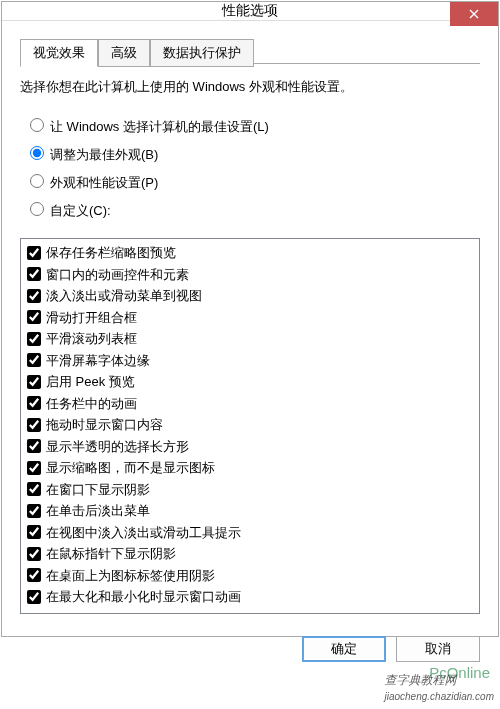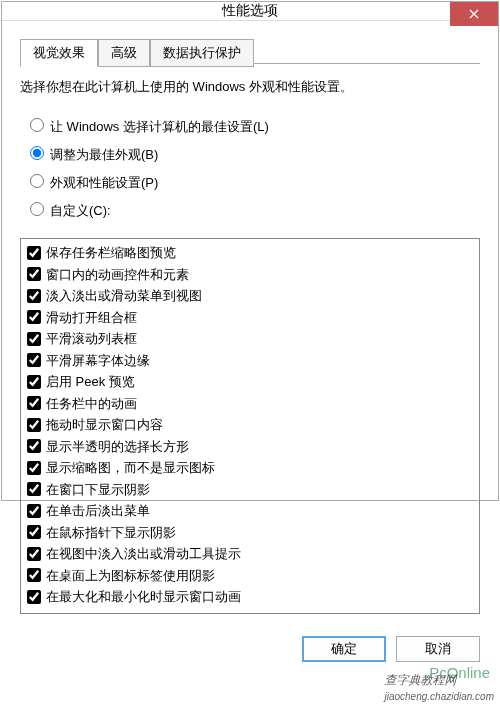--- a/index.html
+++ b/index.html
@@ -1,17 +1,17 @@
 <!DOCTYPE html>
 <html><head>
 <meta charset="utf-8">
 <style>
 * { box-sizing: border-box; margin: 0; padding: 0; }
 body { font-family: "Microsoft YaHei", "SimSun", sans-serif; font-size: 13px; background: #fff; width: 500px; height: 709px; position: relative; color: #000; }
-.window { border: 1px solid #aaa; width: 498px; height: 500px; margin: 1px; background: #fff; display: flex; flex-direction: column; }
+.window { border: 1px solid #aaa; width: 498px; height: 636px; margin: 1px; background: #fff; display: flex; flex-direction: column; }
 .titlebar { height: 34px; background: #fff; display: flex; align-items: center; border-bottom: 1px solid #ddd; position: relative; }
 .titlebar-text { flex: 1; text-align: center; font-size: 14px; }
 .close-btn { width: 48px; height: 24px; background: #c75050; position: absolute; right: 0; top: 0; display: flex; align-items: center; justify-content: center; }
 .close-btn svg { width: 10px; height: 10px; }
 .content { padding: 14px 18px 10px 18px; flex: 1; display: flex; flex-direction: column; }
 .tabs { display: flex; border-bottom: 1px solid #aaa; margin-bottom: 14px; }
 .tab { padding: 4px 12px; border: 1px solid #aaa; border-bottom: none; background: #fff; font-size: 13px; margin-right: 0; position: relative; top: 4px; }
 .tab.active { background: #fff; border-bottom: 1px solid #fff; }
 .tab:not(.active) { background: #f5f5f5; border-bottom: 1px solid #aaa; }
 .desc { margin-bottom: 22px; line-height: 1.4; }
@@ -113,25 +113,25 @@
         <label class="check-row">
           <input type="checkbox" checked="" style="">
           <span>在窗口下显示阴影</span>
         </label>
         <label class="check-row">
           <input type="checkbox" checked="" style="">
           <span>在单击后淡出菜单</span>
         </label>
         <label class="check-row">
           <input type="checkbox" checked="" style="">
-          <span>在鼠标指针下显示阴影</span>
+          <span>在视图中淡入淡出或滑动工具提示</span>
         </label>
         <label class="check-row">
           <input type="checkbox" checked="" style="">
-          <span>在视图中淡入淡出或滑动工具提示</span>
+          <span>在鼠标指针下显示阴影</span>
         </label>
         <label class="check-row">
           <input type="checkbox" checked="" style="">
           <span>在桌面上为图标标签使用阴影</span>
         </label>
         <label class="check-row">
           <input type="checkbox" checked="" style="">
           <span>在最大化和最小化时显示窗口动画</span>
         </label>
       </div>

